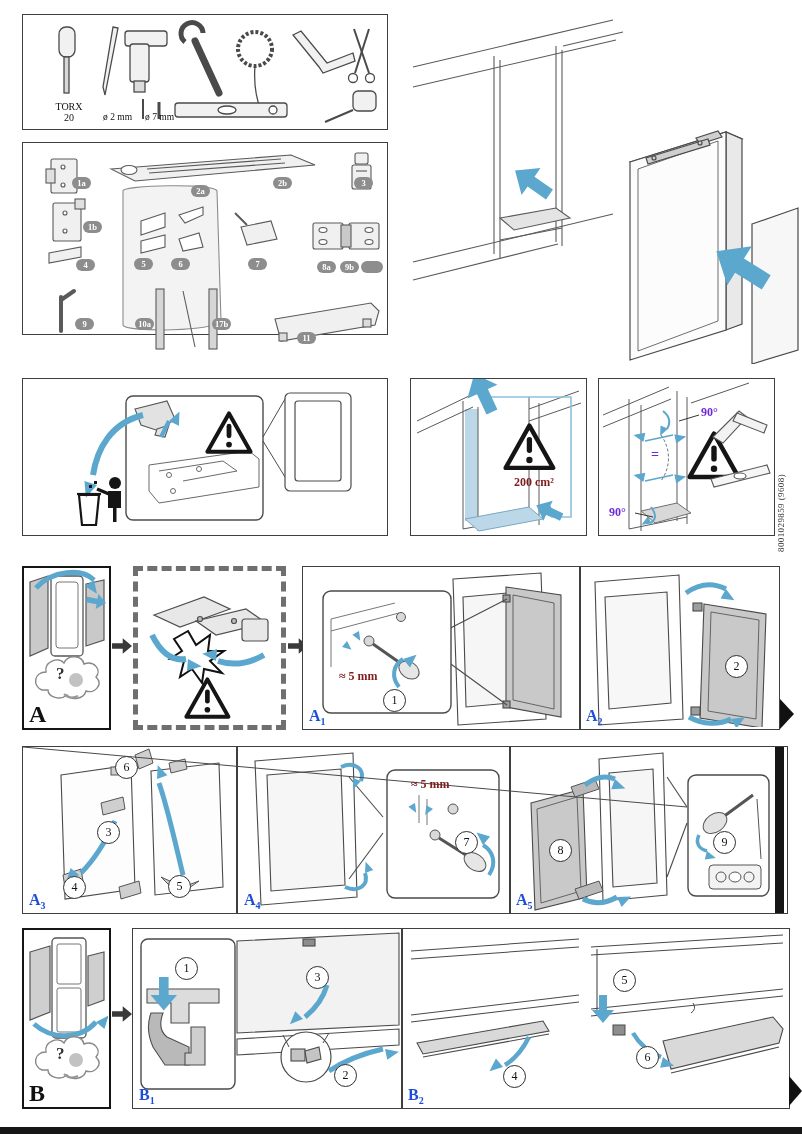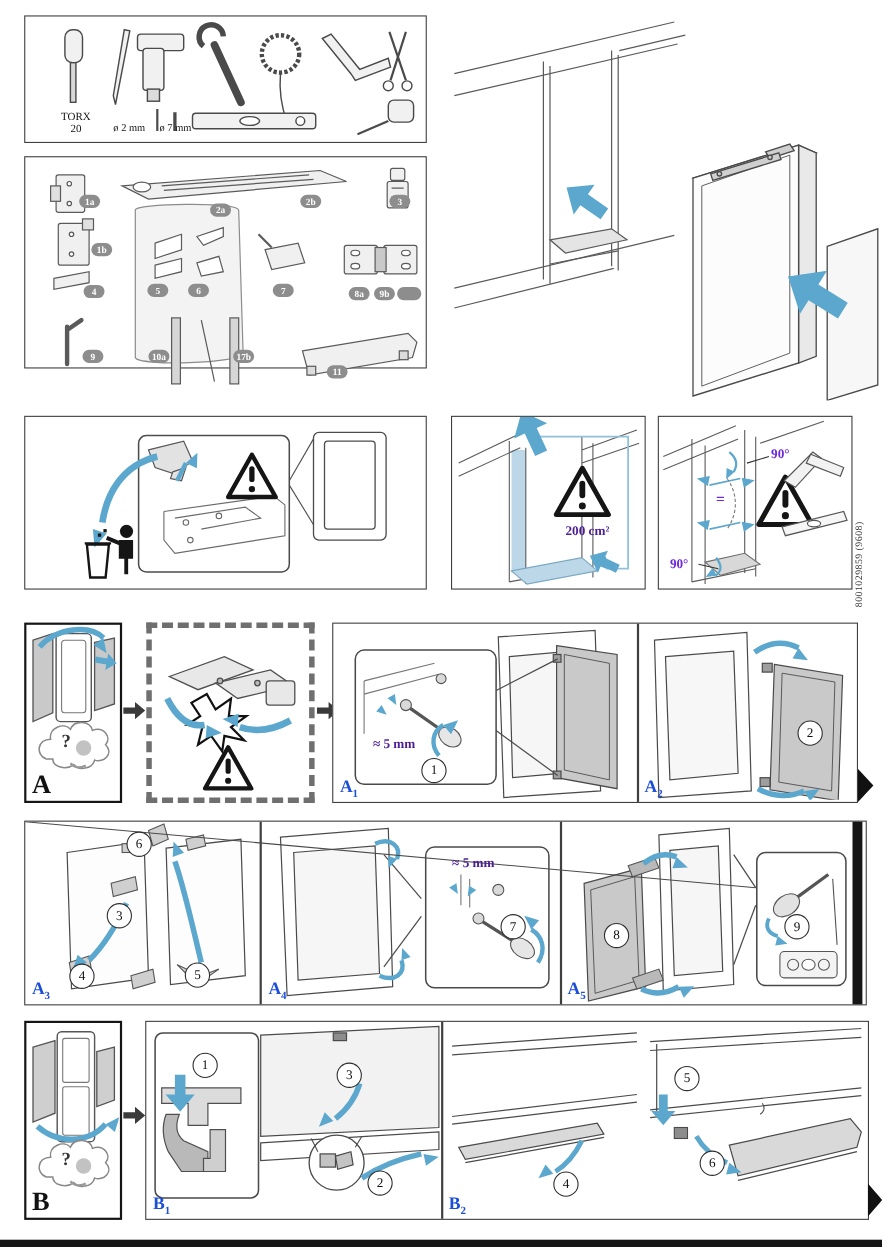--- a/index.html
+++ b/index.html
@@ -10,21 +10,21 @@
   .dashedbox{position:absolute;box-sizing:border-box;border:5px dashed #6f6f6f;background:#fff;}
   .abs{position:absolute;}
   svg{display:block;}
   .plabel{position:absolute;left:6px;bottom:2px;font-weight:bold;font-size:16px;color:#1d4ed8;}
   .plabel sub{font-size:10px;}
   .biglabel{position:absolute;left:5px;bottom:0px;font-weight:bold;font-size:24px;color:#111;}
   .step{position:absolute;width:21px;height:21px;border:1.4px solid #2e2e2e;border-radius:50%;
         background:#fff;text-align:center;line-height:21px;font-size:12px;color:#111;}
   .pbadge{position:absolute;min-width:13px;height:12px;padding:0 3px;background:#8d8d8d;border-radius:7px;
         color:#fff;font-weight:bold;font-size:8.5px;line-height:12px;text-align:center;}
-  .meas{position:absolute;font-weight:bold;font-size:12px;color:#4c1d95;white-space:nowrap;}
+  .meas{position:absolute;font-weight:bold;font-size:12px;color:#7f1d1d;white-space:nowrap;}
   .small-txt{position:absolute;font-size:9.5px;color:#111;white-space:nowrap;}
   .angle{position:absolute;font-weight:bold;font-size:12px;color:#6d28d9;}
   .qmark{position:absolute;font-weight:bold;font-size:17px;color:#333;}
   .sidecode{position:absolute;left:776px;top:436px;height:116px;font-size:9px;color:#333;
         writing-mode:vertical-rl;transform:rotate(180deg);letter-spacing:.4px;}
   .edgebar{position:absolute;background:#161616;}
 </style>
 </head>
 <body>
 

